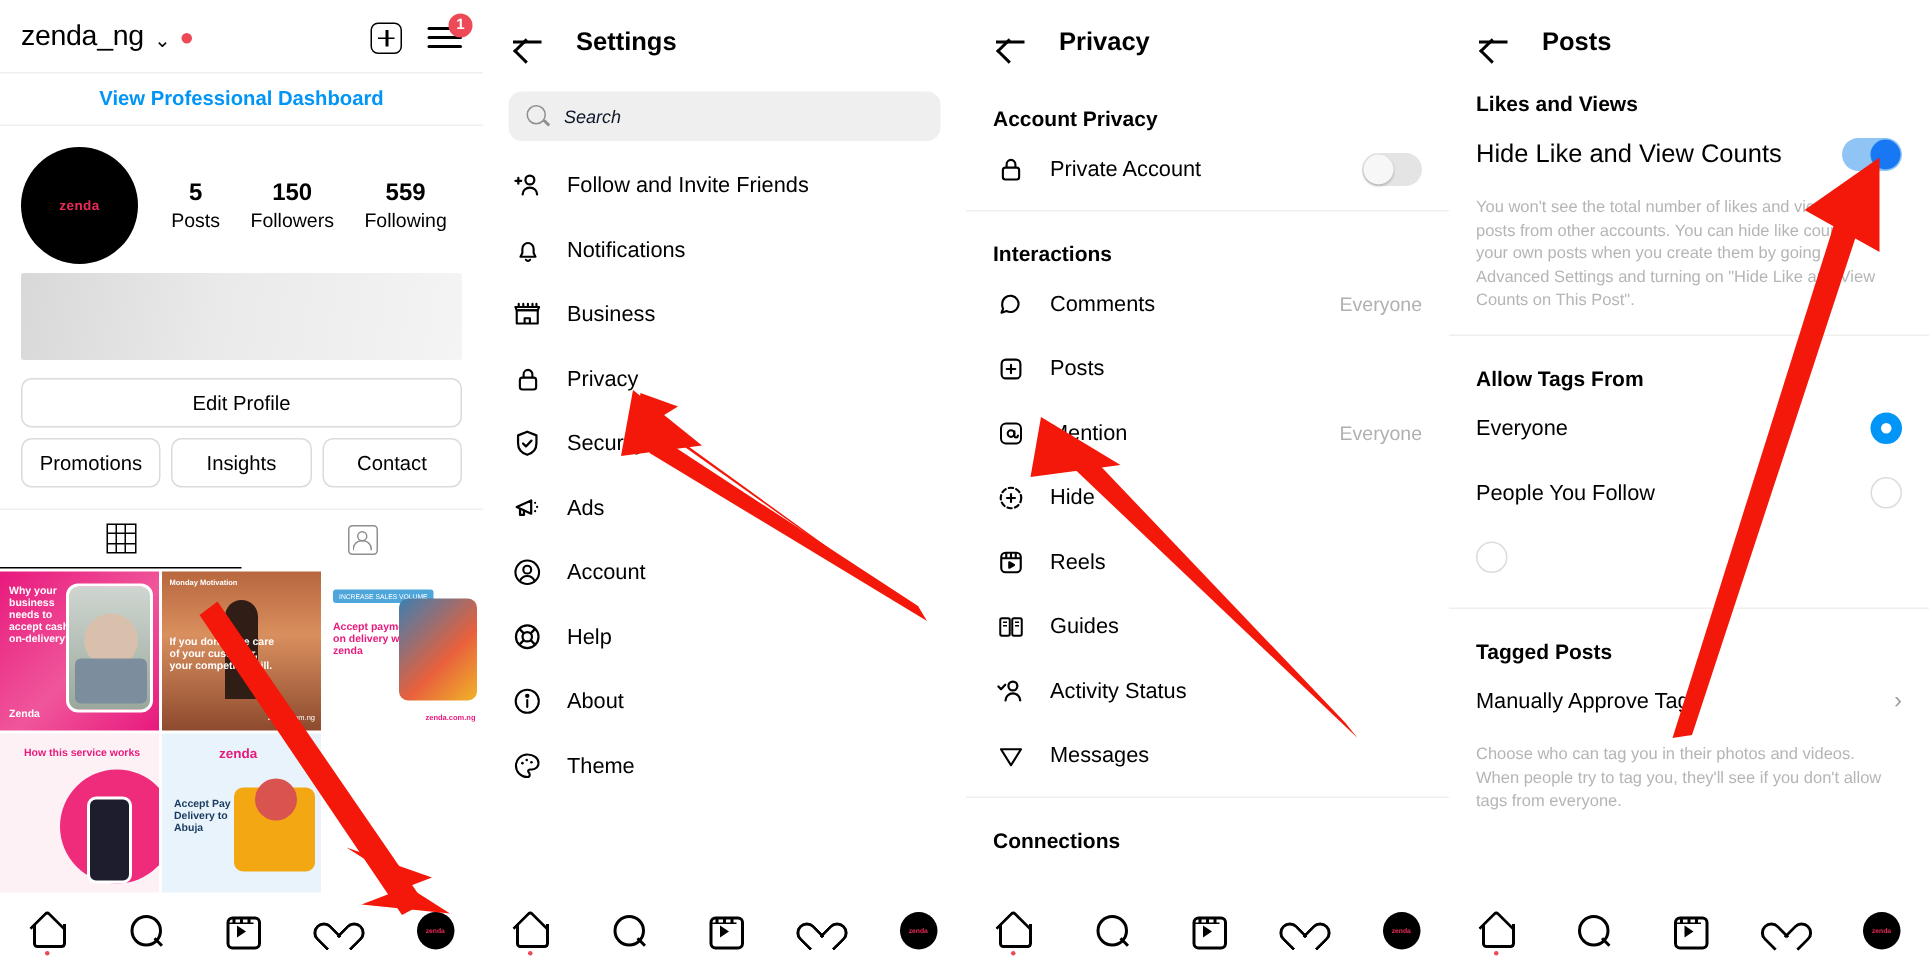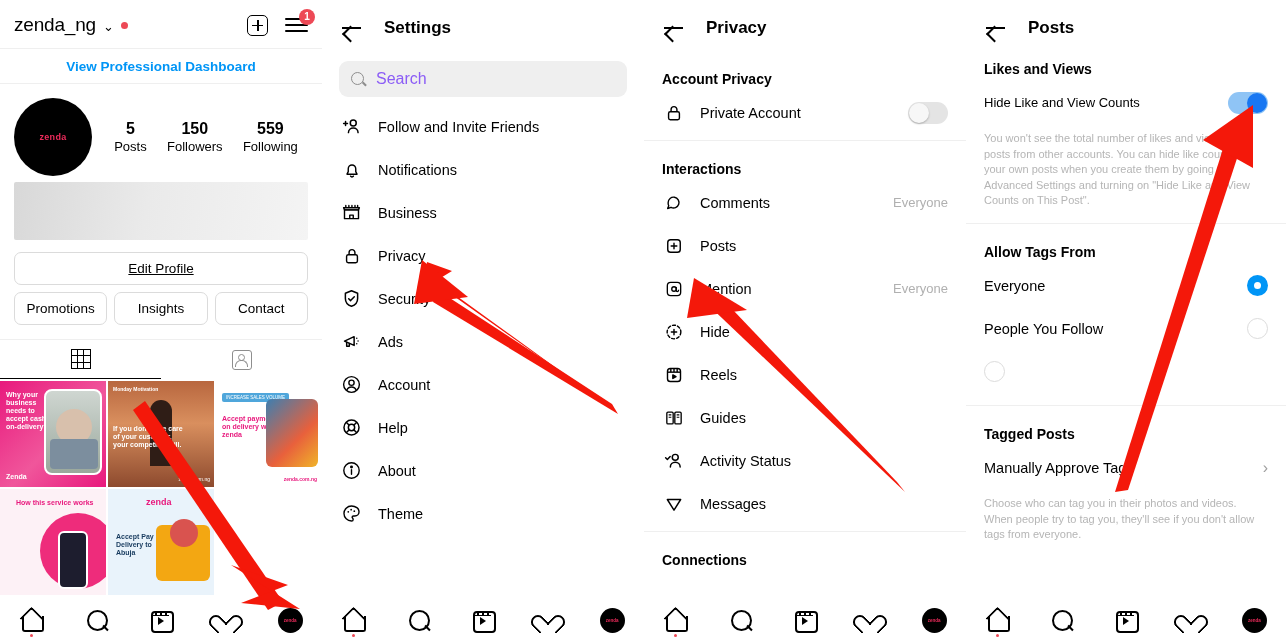--- a/index.html
+++ b/index.html
@@ -72,21 +72,21 @@
   .stats { display:flex; flex:1; justify-content:space-around; }
   .stat { text-align:center; }
   .stat-num { font-size:16px; font-weight:bold; color:#000; }
   .stat-lbl { font-size:13px; color:#000; margin-top:1px;}
   .bio {
     margin:6px 14px 0 14px; height:58px;
     background: linear-gradient(100deg,#d8d8d8 0%,#eaeaea 45%,#f4f4f4 100%);
     filter: blur(0.4px);
     border-radius:2px;
   }
-  .btn-row-1 { padding: 12px 14px 0 14px; text-decoration: underline; }
+  .btn-row-1 { padding: 12px 14px 0 14px; }
   .btn {
     border:1px solid #dbdbdb; border-radius:7px;
     font-size:13.5px; color:#000; text-align:center;
     padding:8px 0; background:#fff; font-weight:500;
   }
   .btn-row-2 { display:flex; gap:7px; padding:7px 14px 0 14px; }
   .btn-row-2 .btn { flex:1; }
   .tabs { display:flex; margin-top:14px; border-top:1px solid #efefef; }
   .tab { flex:1; display:flex; align-items:center; justify-content:center; padding:9px 0;}
   .tab.active { border-bottom:1.5px solid #000; }
@@ -120,21 +120,21 @@
     content:""; position:absolute; left:2px; top:5px; width:10px; height:10px;
     border-left:2px solid #000; border-bottom:2px solid #000;
     transform: rotate(45deg); transform-origin: 0 100%;
   }
   .sheet-title { font-size:17px; font-weight:bold; color:#000; }
 
   .search-box {
     margin:12px 17px 0 17px; background:#efefef; border-radius:9px;
     display:flex; align-items:center; gap:10px; padding:9px 12px;
   }
-  .search-ph { color:#8b5cf6; font-size:16px; }
+  .search-ph { color:#0f172a; font-size:12px;font-style:italic; }
   .srch-ico { width:15px; height:15px; position:relative; flex:0 0 auto;}
   .srch-ico:before{ content:""; position:absolute; width:11px;height:11px;border:1.6px solid #8e8e8e;
     border-radius:50%; left:0; top:0;}
   .srch-ico:after{ content:""; position:absolute; width:5px;height:1.6px;background:#8e8e8e;
     transform:rotate(45deg); right:-1px; bottom:2px;}
 
   .menu { padding-top:8px; }
   .mrow {
     display:flex; align-items:center; gap:15px;
     padding:10px 18px; min-height:43px;
@@ -620,21 +620,21 @@
   <div class="phone p4">
     <div class="sheet">
       <div class="sheet-head">
         <div class="back-arrow"></div>
         <div class="sheet-title">Posts</div>
       </div>
 
       <div class="sec-title" style="padding-top:12px;">Likes and Views</div>
 
       <div class="mrow">
-        <span class="lbl" style="font-size:13px;">Hide Like and View Counts</span>
+        <span class="lbl" style="font-size:17px;">Hide Like and View Counts</span>
         <span class="toggle on">
             <span class="knob"></span>
           </span>
       </div>
 
       <div class="helper">You won't see the total number of likes and views on posts from other accounts. You can hide like counts on your own posts when you create them by going to Advanced Settings and turning on "Hide Like and View Counts on This Post".</div>
 
       <div class="divider" style="margin-top:14px;"></div>
 
       <div class="sec-title">Allow Tags From</div>

